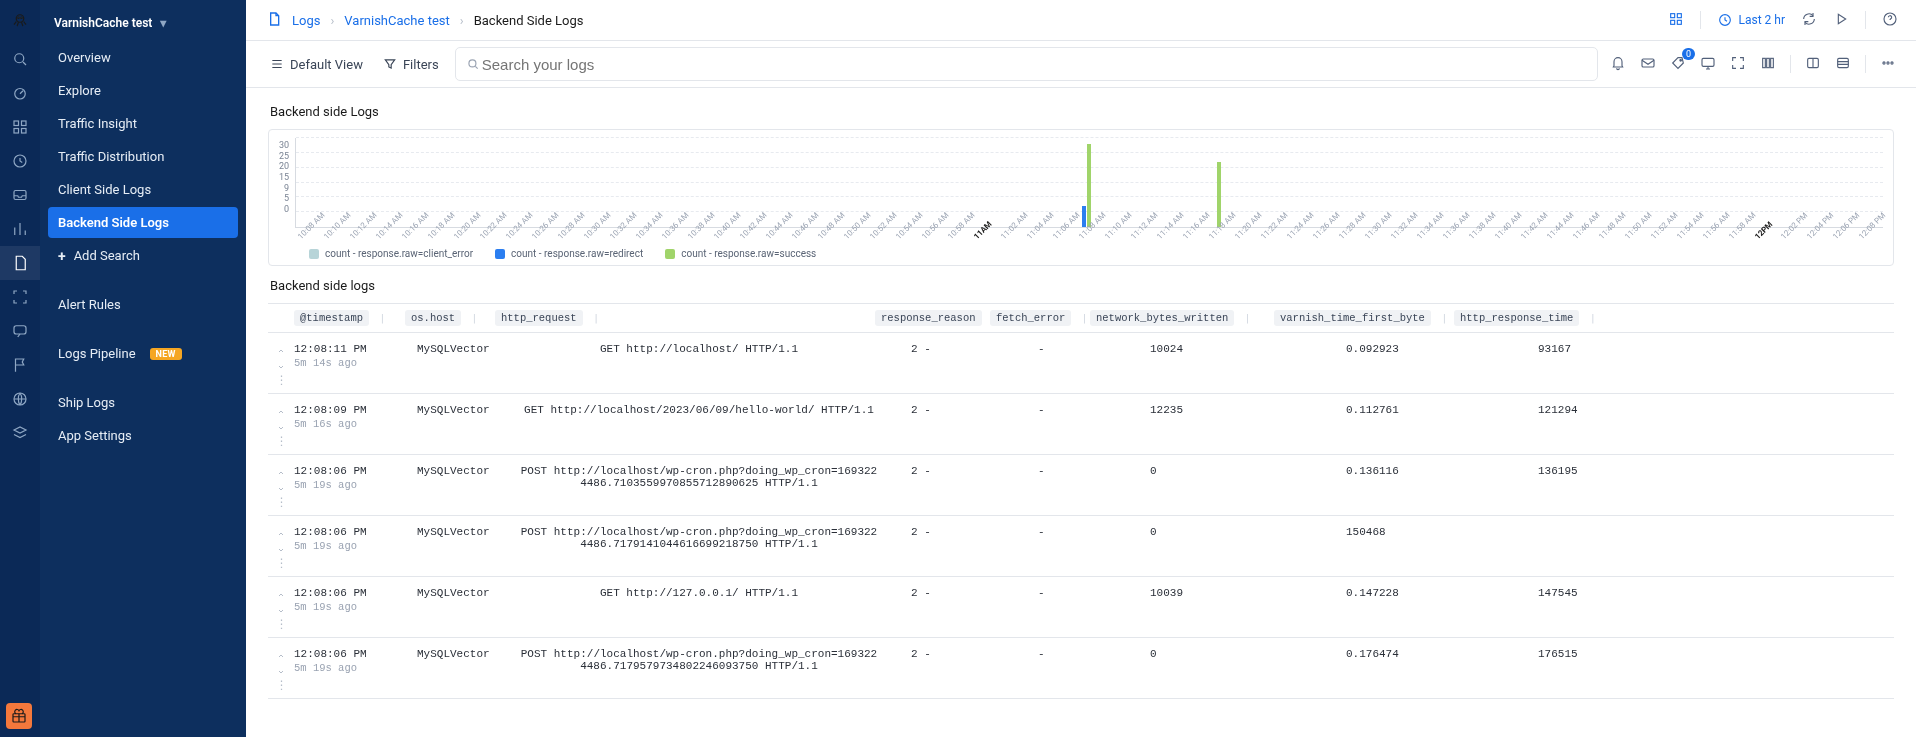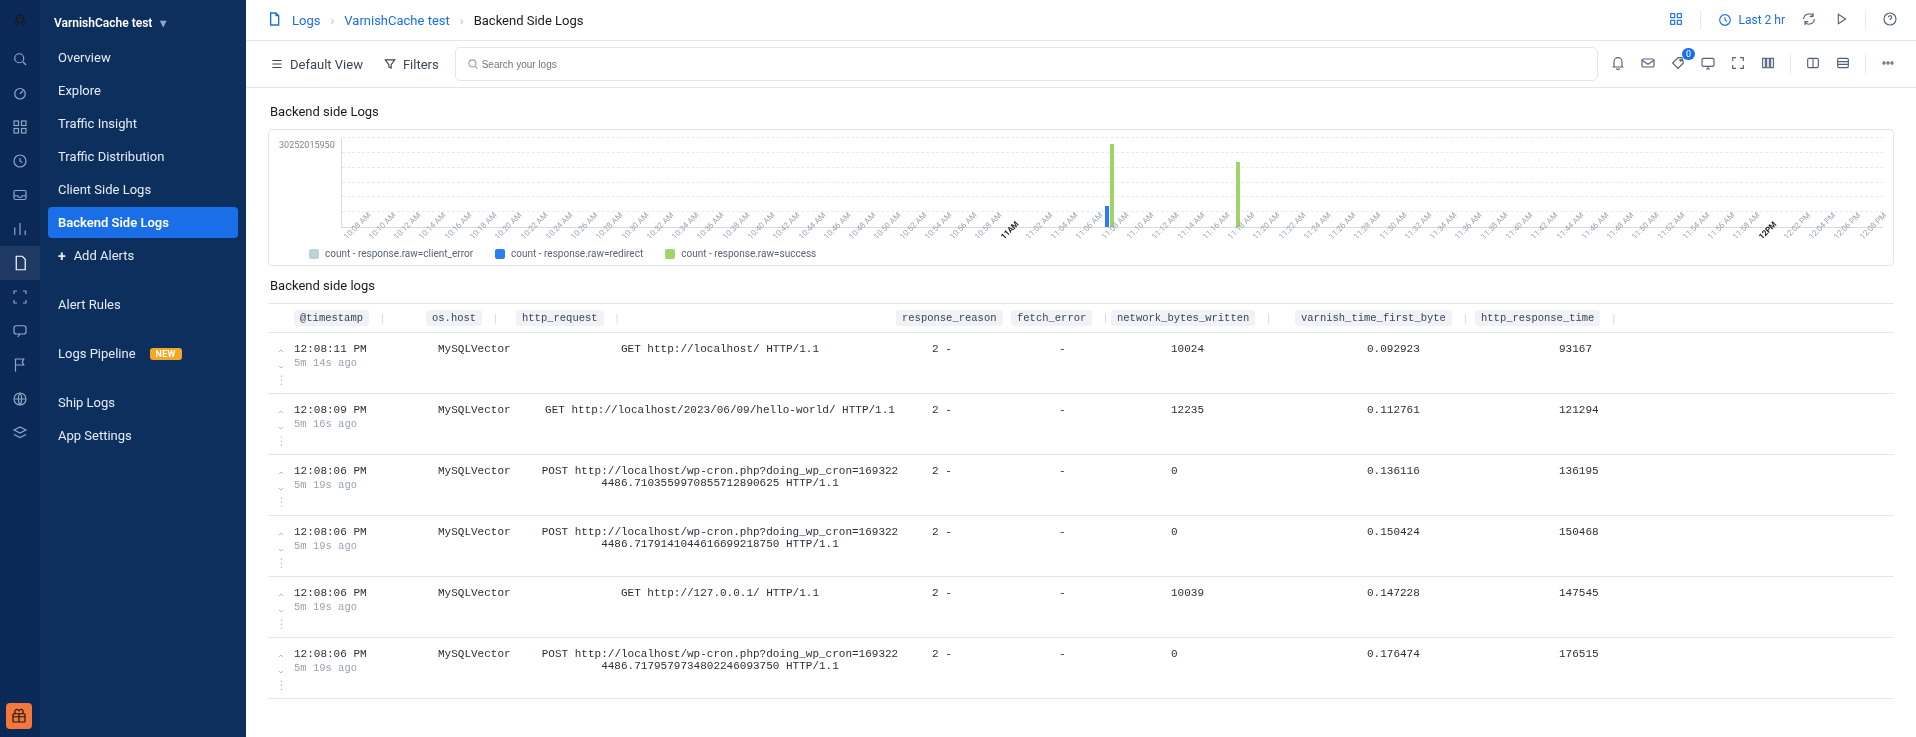--- a/index.html
+++ b/index.html
@@ -59,51 +59,51 @@
   .top-actions{display:flex;align-items:center;gap:16px;color:#52607a;}
   .top-actions .grid-ico{color:var(--blue);}
   .top-actions .time{display:flex;align-items:center;gap:6px;color:var(--blue);font-size:12px;}
   .top-actions svg{width:16px;height:16px;stroke:currentColor;fill:none;stroke-width:1.7;}
   .vr{width:1px;height:18px;background:var(--border);}
 
   .toolbar{height:46px;display:flex;align-items:center;gap:12px;padding:0 20px;border-bottom:1px solid var(--border);}
   .tool-btn{display:flex;align-items:center;gap:6px;color:#3a4557;font-size:13px;padding:6px 4px;}
   .tool-btn svg{width:14px;height:14px;stroke:currentColor;fill:none;stroke-width:2;}
   .search{flex:1;display:flex;align-items:center;border:1px solid var(--border);border-radius:5px;padding:0 10px;height:32px;color:#9aa3b2;}
-  .search input{border:0;outline:0;flex:1;font-size:10px;color:#333;background:transparent;}
+  .search input{border:0;outline:0;flex:1;font-size:15px;color:#333;background:transparent;}
   .right-tools{display:flex;align-items:center;gap:14px;color:#52607a;}
   .right-tools svg{width:16px;height:16px;stroke:currentColor;fill:none;stroke-width:1.7;}
   .right-tools .tag{position:relative;}
   .right-tools .tag .count{position:absolute;top:-7px;right:-9px;background:var(--blue);color:#fff;font-size:9px;border-radius:8px;padding:0 4px;line-height:12px;}
 
   .content{flex:1;overflow:auto;padding:14px 22px 20px 22px;}
 
   .panel-title{font-size:13px;color:#1a1a1a;margin:2px 0 10px 2px;}
 
   
   .chart{border:1px solid var(--border);border-radius:4px;padding:8px 10px 6px 10px;margin-bottom:12px;}
   .chart-body{display:flex;gap:6px;height:90px;}
-  .y-axis{display:flex;flex-direction:row;justify-content:space-between;font-size:9px;color:#7a8494;text-align:right;padding:2px 0 14px 0;}
+  .y-axis{display:flex;flex-direction:column;justify-content:space-between;font-size:9px;color:#7a8494;text-align:right;padding:2px 0 14px 0;}
   .plot{flex:1;position:relative;border-left:1px solid #d7dbe1;border-bottom:1px solid #d7dbe1;}
   .grid-lines div{position:absolute;left:0;right:0;border-top:1px dashed #e7eaef;}
   .bars{position:absolute;inset:0;}
   .bar{position:absolute;bottom:0;width:4px;}
   .x-axis{position:absolute;left:0;right:0;bottom:-14px;height:14px;}
   .x-tick{position:absolute;bottom:0;font-size:8px;color:#9aa3b2;transform-origin:left top;transform:rotate(-45deg) translate(-2px,2px);white-space:nowrap;}
   .x-tick.major{color:#1a1a1a;font-weight:700;}
   .legend{display:flex;gap:22px;margin-top:20px;font-size:10px;color:#5a6475;padding-left:30px;}
   .legend span{display:inline-flex;align-items:center;gap:6px;}
   .sw{width:10px;height:10px;border-radius:2px;display:inline-block;}
 
   
   .tbl-head{display:flex;align-items:center;padding:6px 0 6px 26px;border-top:1px solid var(--border);border-bottom:1px solid var(--border);}
   .th{display:flex;align-items:center;gap:6px;font-size:11px;}
   .th .chip{background:var(--chip);border-radius:3px;padding:2px 6px;font-family:var(--mono);color:#3a4557;font-size:10.5px;}
   .th .resize{color:#cfd5de;padding:0 6px;}
-  .c-ts{width:132px;}
+  .c-ts{width:111px;}
   .c-host{width:90px;}
   .c-req{width:360px;text-align:center;}
   .c-reason{width:115px;padding-left:20px;}
   .c-ferr{width:100px;}
   .c-nbw{width:184px;}
   .c-vtfb{width:180px;}
   .c-hrt{width:140px;}
 
   .row{display:flex;padding:10px 0 10px 0;border-bottom:1px solid var(--border);position:relative;}
   .row-handle{width:26px;display:flex;flex-direction:column;align-items:center;gap:4px;color:#b5bdc9;padding-top:2px;}
@@ -226,21 +226,21 @@
           <span>Traffic Distribution</span>
         </a>
         <a href="#">
           <span>Client Side Logs</span>
         </a>
         <a href="#" class="active">
           <span>Backend Side Logs</span>
         </a>
         <a href="#">
           <span class="plus">+</span>
-          <span>Add Alerts</span>
+          <span>Add Search</span>
         </a>
         <div class="sep"></div>
         <a href="#">
           <span>Alert Rules</span>
         </a>
         <div class="sep"></div>
         <a href="#">
           <span>Logs Pipeline</span>
           <span class="badge-new" style="margin-left: 6px;">NEW</span>
         </a>
@@ -568,21 +568,20 @@
                 <path d="M8 10l4 4 4-4"></path>
               </svg>
               <span class="dots">⋮</span>
             </div>
             <div class="cell c-ts">12:08:06 PM<span class="sub">5m 19s ago</span></div>
             <div class="cell c-host">MySQLVector</div>
             <div class="cell c-req req">POST http://localhost/wp-cron.php?doing_wp_cron=1693224486.7179141044616699218750 HTTP/1.1</div>
             <div class="cell c-reason">2 -</div>
             <div class="cell c-ferr">-</div>
             <div class="cell c-nbw">0</div>
-            <div class="cell c-vtfb">0.150424</div>
             <div class="cell c-hrt">150468</div>
           </div>
           <div class="row">
             <div class="row-handle">
               <svg viewBox="0 0 24 24">
                 <path d="M8 14l4-4 4 4"></path>
               </svg>
               <svg viewBox="0 0 24 24">
                 <path d="M8 10l4 4 4-4"></path>
               </svg>

